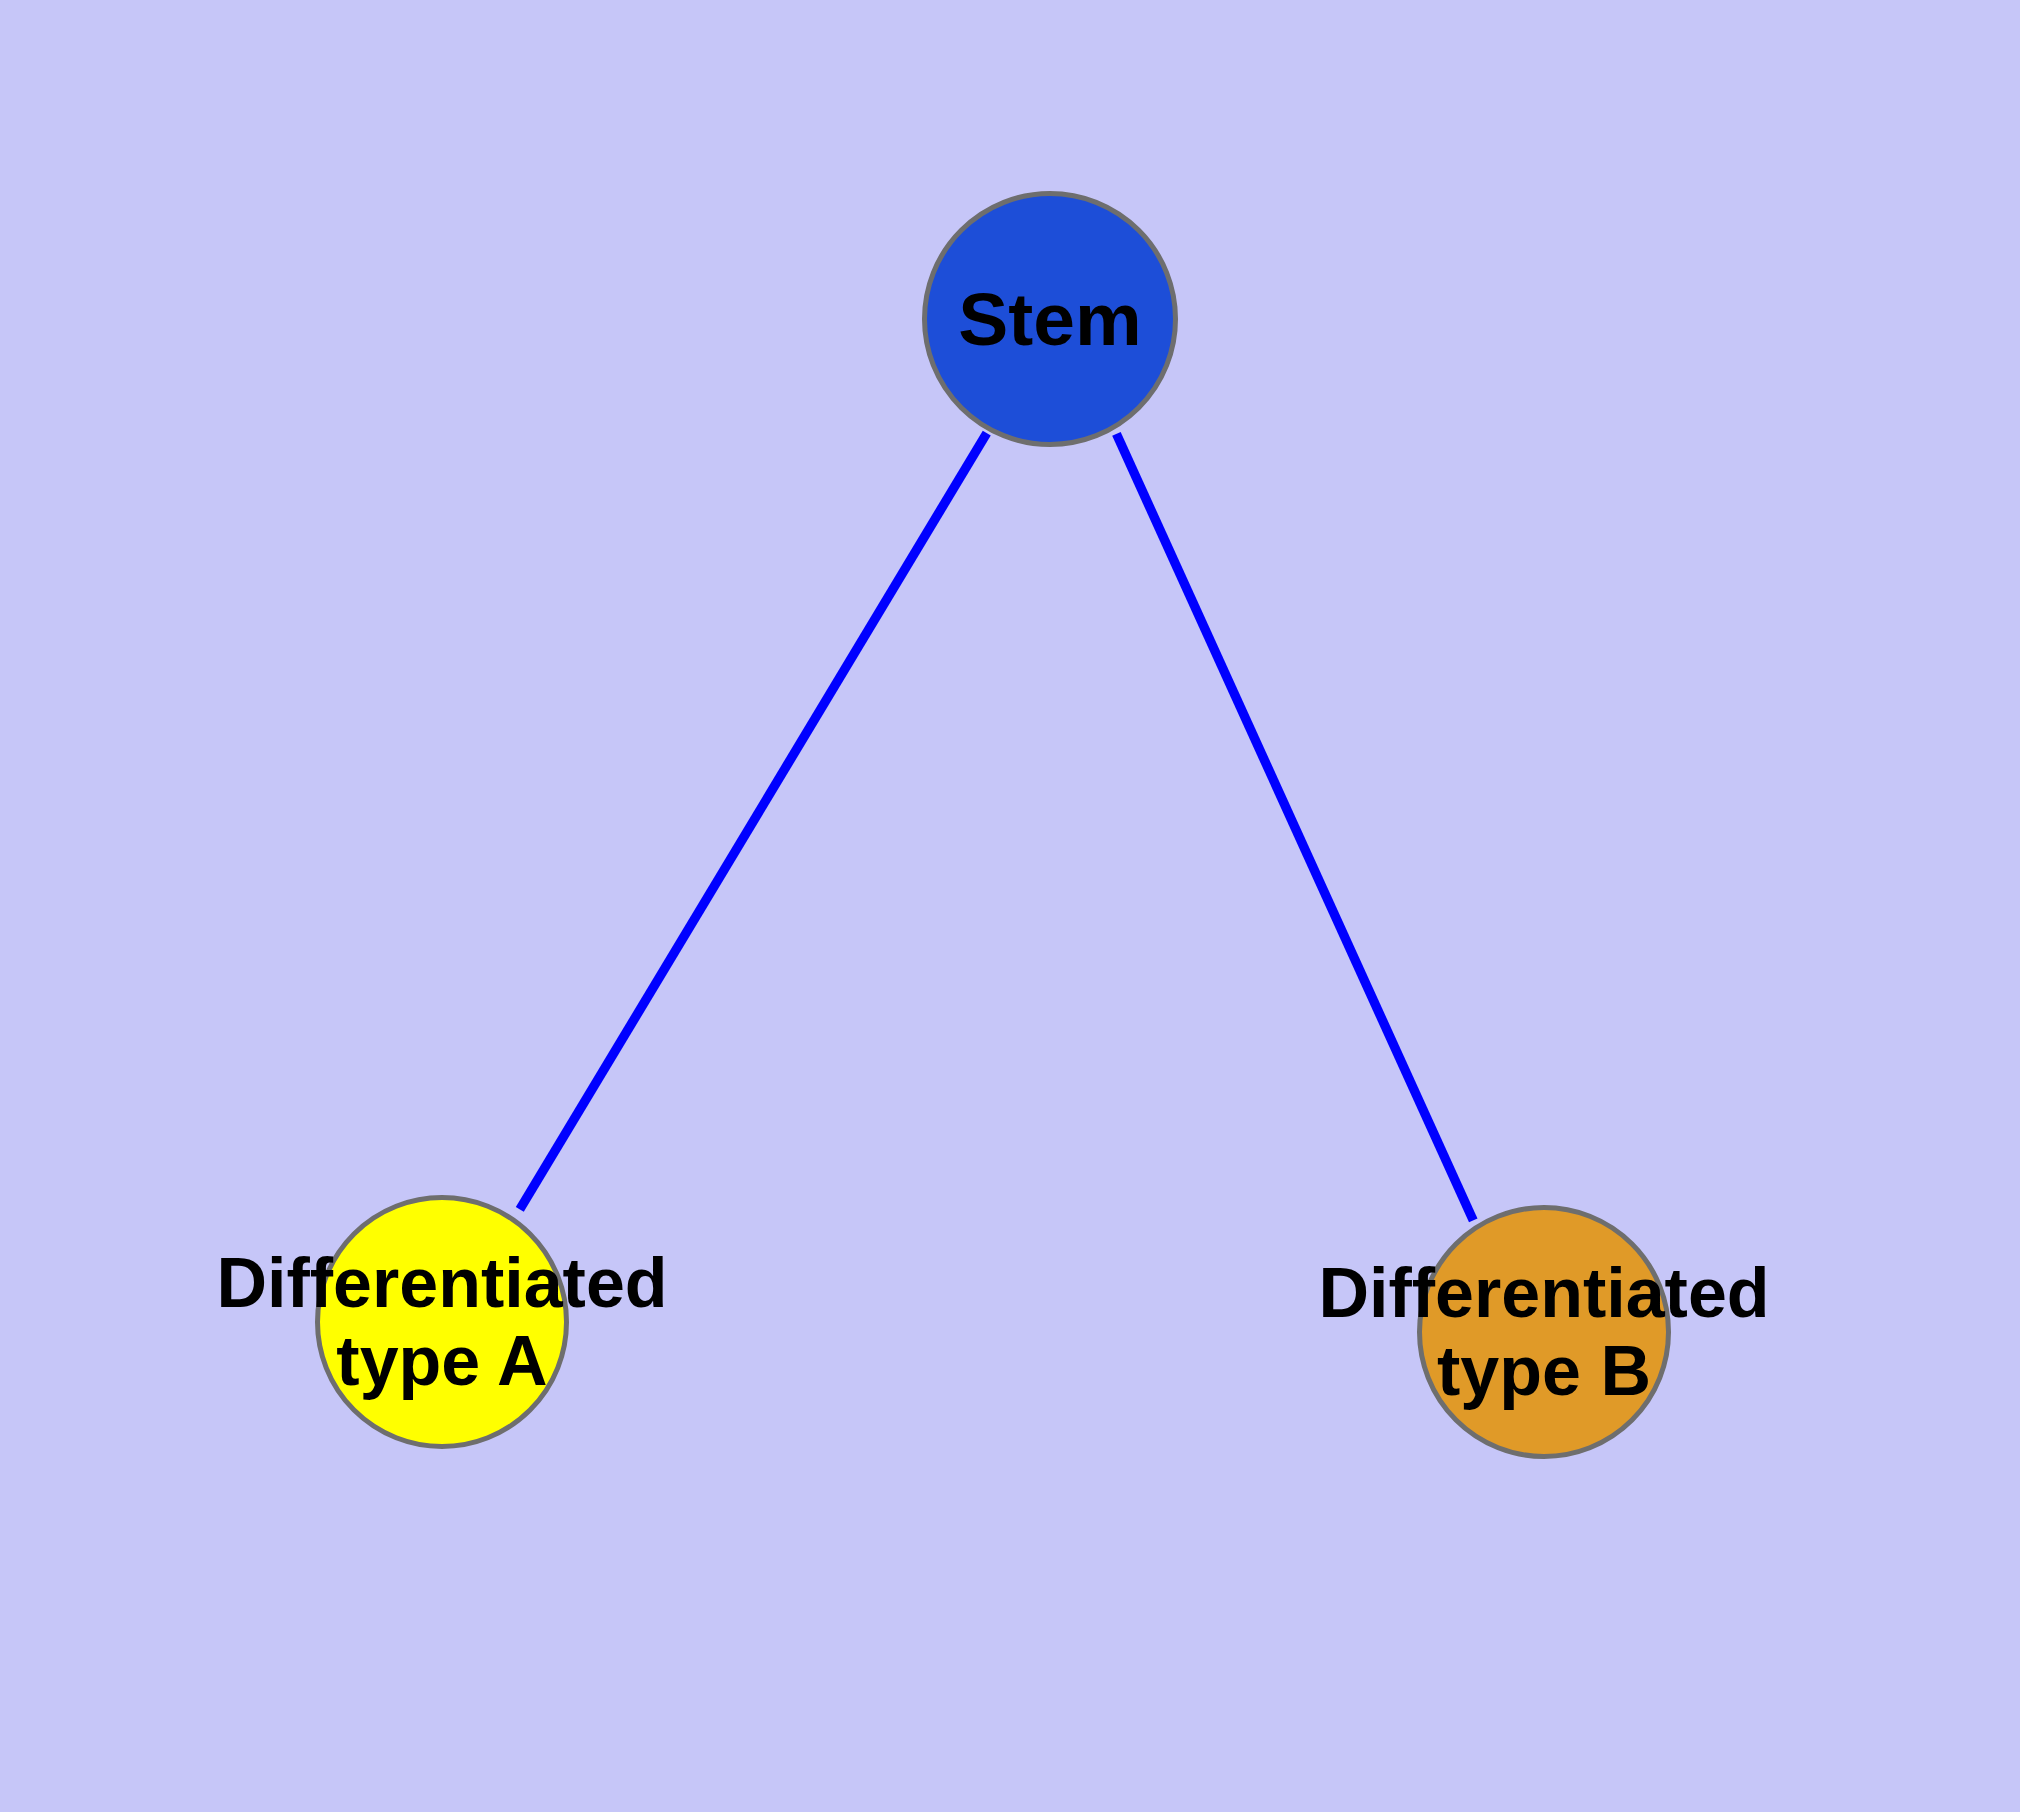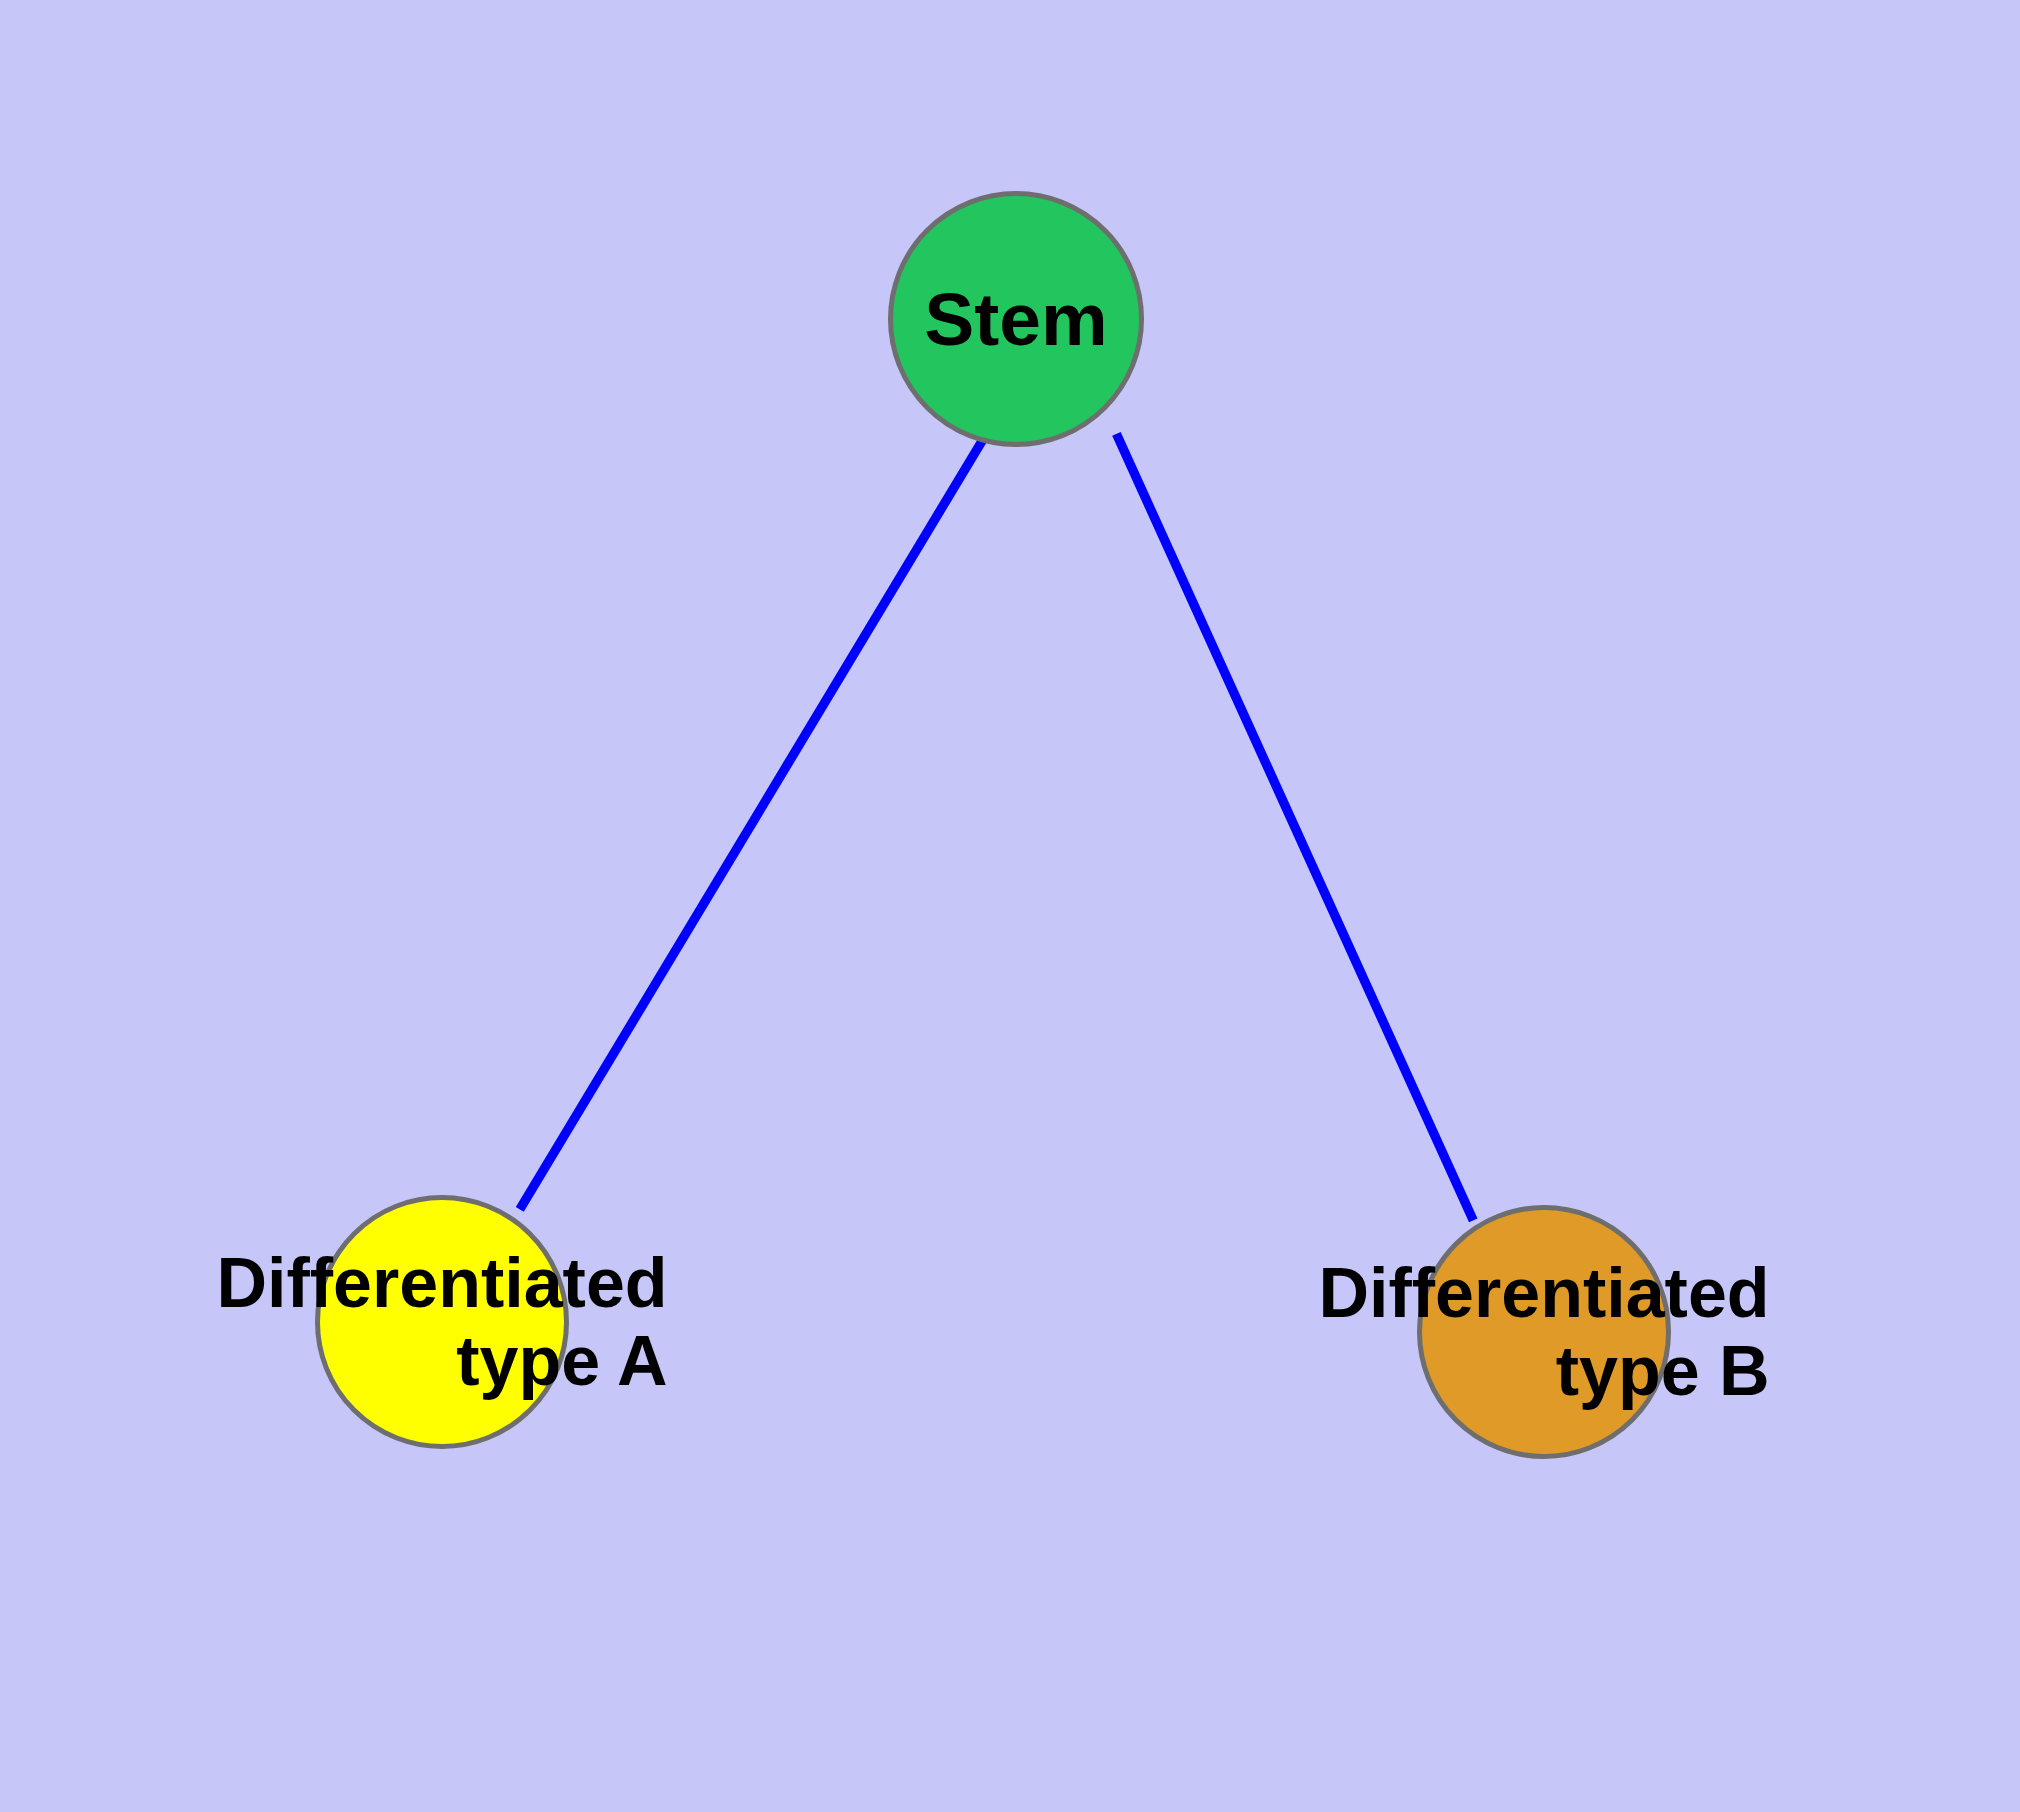--- a/index.html
+++ b/index.html
@@ -44,23 +44,23 @@
     white-space: pre;
     text-align: center;
     color: #000000;
     font-weight: bold;
     line-height: 1.12;
     pointer-events: none;
   }
   #node-stem {
     width: 256px;
     height: 256px;
-    left: 888px;
+    left: 922px;
     top: 191px;
-    background: #22c55e;
+    background: #1d4ed8;
   }
   #node-stem .node-label {
     font-size: 75px;
   }
   #node-type-a {
     width: 254px;
     height: 254px;
     left: 315px;
     top: 1195px;
     background: #ffff00;
@@ -68,21 +68,20 @@
   #node-type-b {
     width: 254px;
     height: 254px;
     left: 1417px;
     top: 1205px;
     background: #e09a28;
   }
   #node-type-a .node-label,
   #node-type-b .node-label {
     font-size: 70px;
-    text-align: right;
   }
 </style>
 </head>
 <body>
 
 <div id="graph-canvas">
 
   <svg id="edge-layer" viewBox="0 0 2384 2138" aria-hidden="true">
     <line id="edge-stem-to-type-a" x1="1164" y1="511" x2="613" y2="1427" stroke="#0000ff" stroke-width="11" stroke-linecap="butt"></line>
     <line id="edge-stem-to-type-b" x1="1317" y1="512" x2="1738" y2="1440" stroke="#0000ff" stroke-width="11" stroke-linecap="butt"></line>

